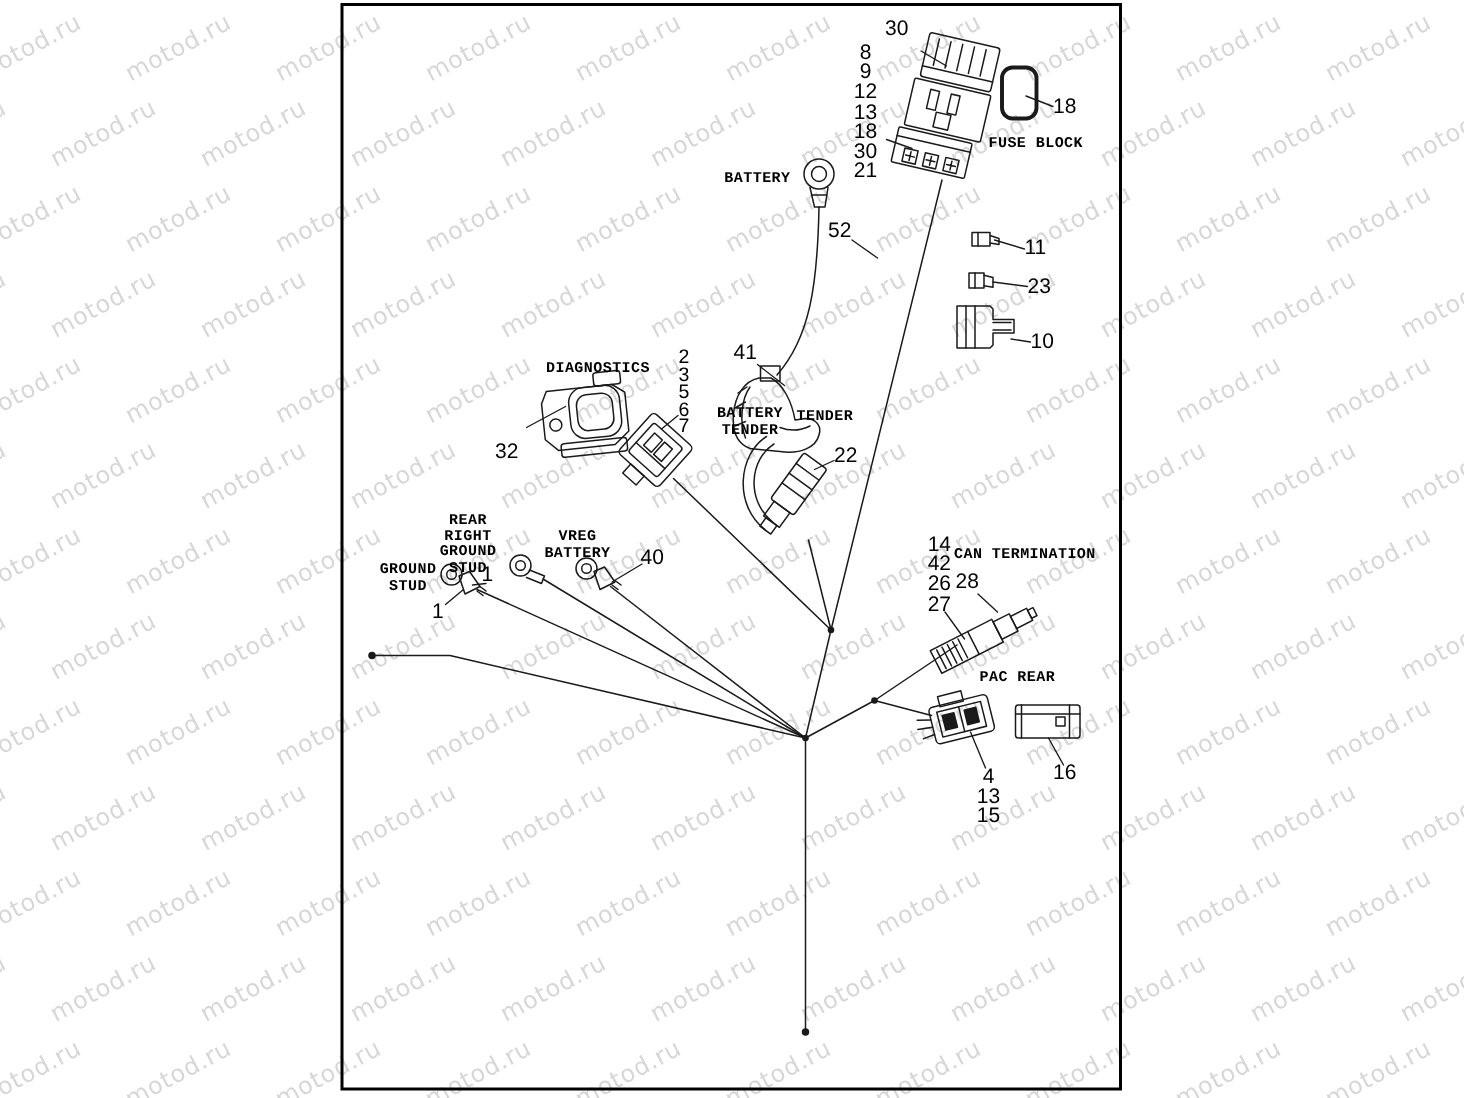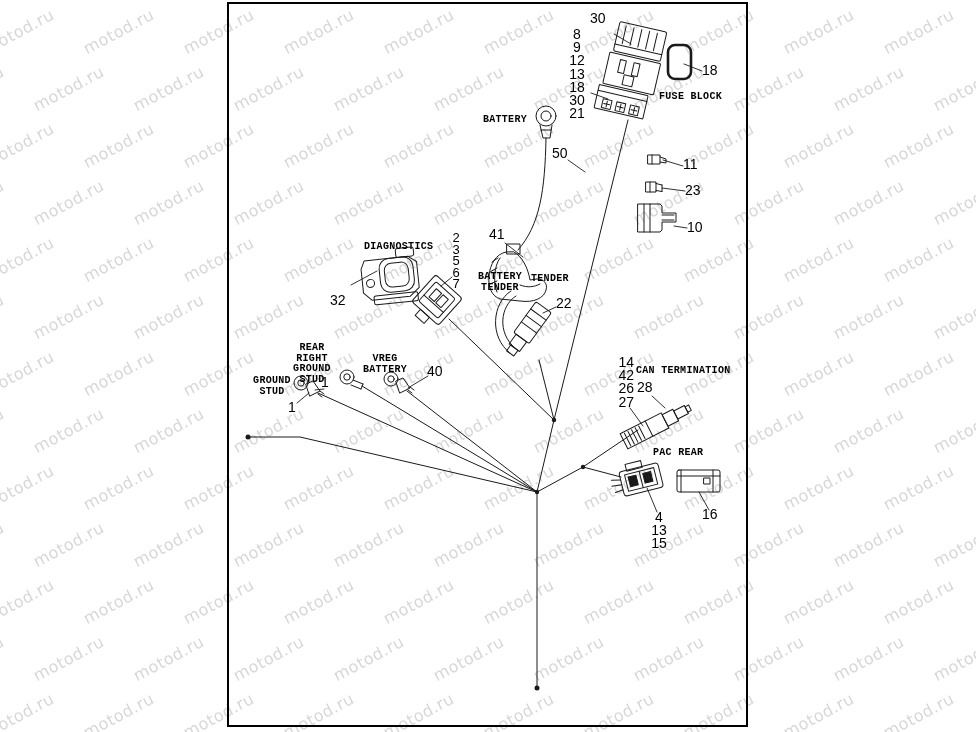--- a/index.html
+++ b/index.html
@@ -356,21 +356,21 @@
 
   <div class="num" style="left:590px;top:12px">30</div>
   <div class="num" style="left:702px;top:64px">18</div>
   <div class="lbl" style="left:659px;top:92px">FUSE BLOCK</div>
 
   <div class="num" style="left:683px;top:158px">11</div>
   <div class="num" style="left:685px;top:184px">23</div>
   <div class="num" style="left:687px;top:221px">10</div>
 
   <div class="lbl right" style="left:470px;top:115px;width:57px">BATTERY</div>
-  <div class="num" style="left:552px;top:147px">50</div>
+  <div class="num" style="left:552px;top:147px">52</div>
   <div class="num" style="left:489px;top:228px">41</div>
 
   <div class="lbl" style="left:364px;top:242px">DIAGNOSTICS</div>
   <div class="num" style="left:330px;top:294px">32</div>
 
   <div class="numcol tight center" style="left:448px;top:232px;width:16px">
     <div>2</div>
     <div>3</div>
     <div>5</div>
     <div>6</div>

